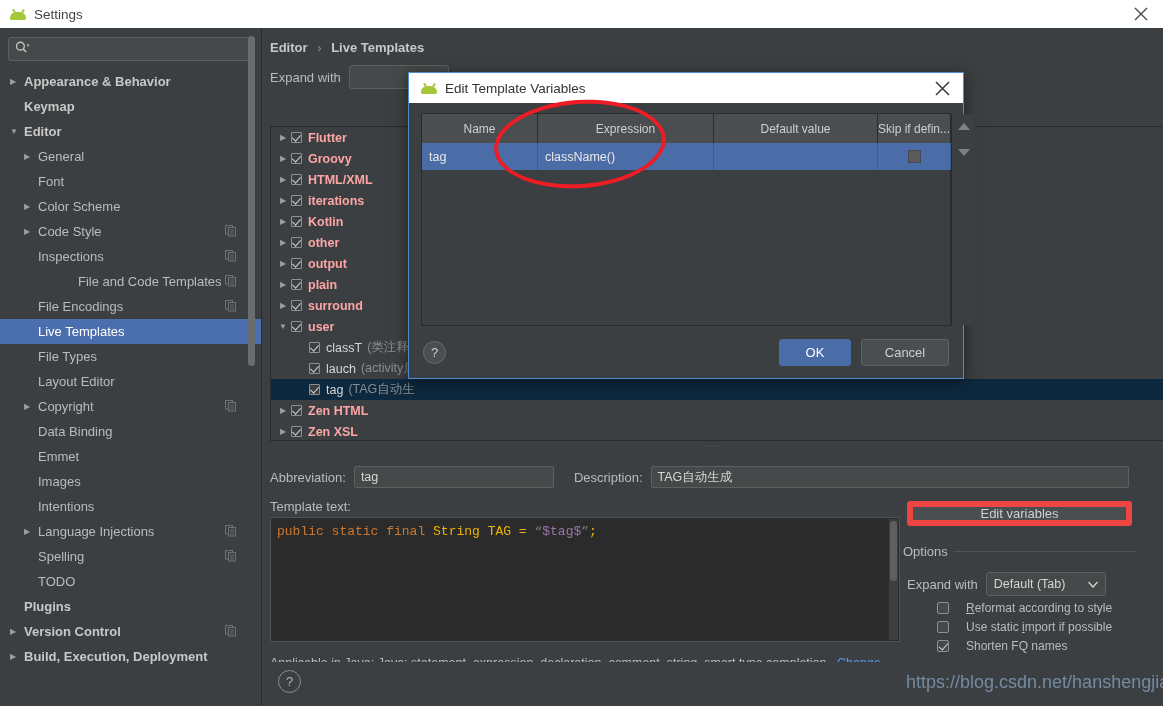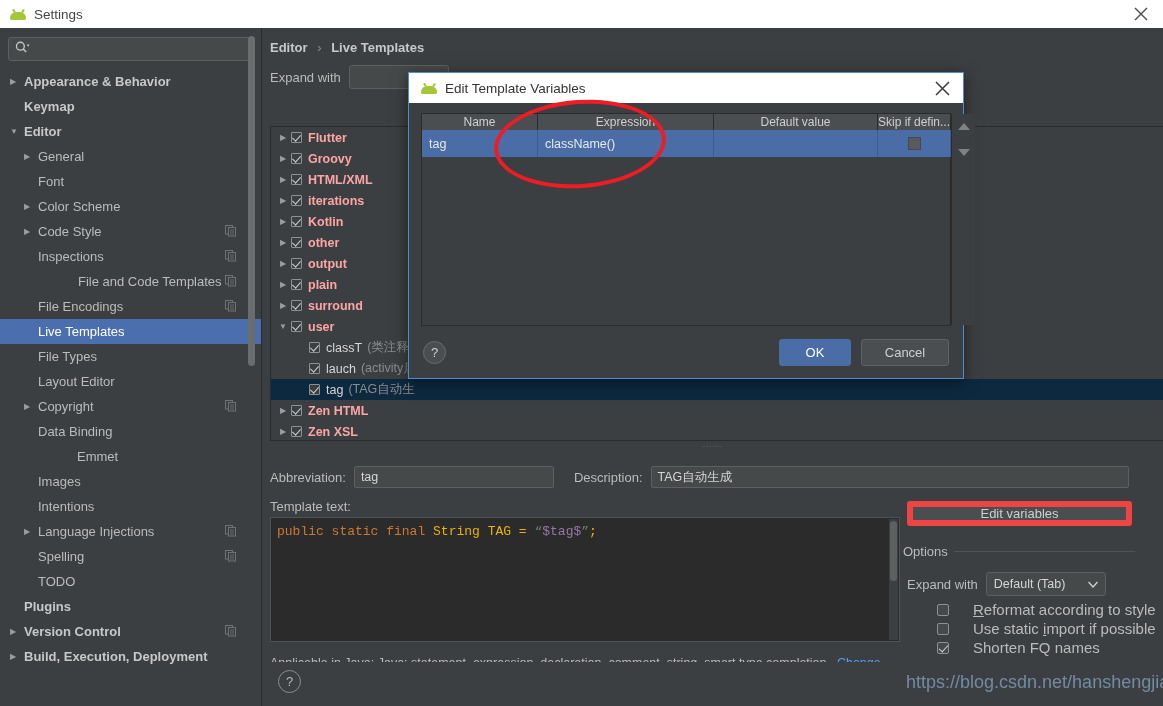--- a/index.html
+++ b/index.html
@@ -168,22 +168,22 @@
   #options-head .rule { flex:1; height:1px; background:#4f5355; }
   #expandwith-row {
     position:absolute; left:645px; top:544px; display:flex; align-items:center; gap:8px;
   }
   #expandwith-combo {
     width:120px; height:24px; background:#45494a; border:1px solid #5e6060;
     border-radius:3px; display:flex; align-items:center; justify-content:space-between;
     padding:0 7px; color:#d6d6d6; font-size:12.5px; cursor:pointer;
   }
   .opt-cb-row {
-    position:absolute; left:675px; display:flex; align-items:center; gap:24px;
-    font-size:15px; color:#bbb; cursor:pointer;
+    position:absolute; left:675px; display:flex; align-items:center; gap:17px;
+    font-size:12px; color:#bbb; cursor:pointer;
   }
   .ocb {
     width:12px; height:12px; border:1px solid #8d9192; background:#45494a;
     position:relative; border-radius:2px; flex:0 0 12px;
   }
   .ocb.checked::after {
     content:""; position:absolute; left:3px; top:0px; width:4px; height:8px;
     border:solid #cfcfcf; border-width:0 1.7px 1.7px 0; transform:rotate(42deg);
   }
   .u { text-decoration:underline; }
@@ -213,21 +213,21 @@
     padding:0 0 0 12px; position:relative; flex:0 0 30px;
   }
   #dlg-title .t { color:#333; font-size:13.5px; margin-left:8px; }
   #dlg-close {
     position:absolute; right:8px; top:4px; width:26px; height:22px;
     display:flex; align-items:center; justify-content:center; cursor:pointer;
   }
   #dlg-body { flex:1; padding:10px 12px 0 12px; display:flex; flex-direction:column; }
   #vt-wrap { flex:1; display:flex; border:1px solid #2b2b2b; background:#3c3f41; }
   #vt-table { flex:1; display:flex; flex-direction:column; }
-  #vt-head { display:flex; height:16px; background:#4a4e50; }
+  #vt-head { display:flex; height:29px; background:#4a4e50; }
   #vt-head .th {
     color:#cfcfcf; font-size:12px; display:flex; align-items:center; justify-content:center;
     border-right:1px solid #2b2b2b; overflow:hidden; white-space:nowrap;
   }
   #vt-rows { flex:1; }
   .vt-row { display:flex; height:27px; background:#4a6da7; }
   .vt-row .td {
     color:#e8e8e8; font-size:12.5px; display:flex; align-items:center;
     padding:0 7px; border-right:1px solid #3a5c93; overflow:hidden; white-space:nowrap;
   }
@@ -380,21 +380,21 @@
           <span class="copy-ic"><svg width="12" height="12" viewBox="0 0 12 12">
               <rect x="0.5" y="0.5" width="7" height="8.5" stroke="#9a9d9e" fill="none" stroke-width="1"></rect>
               <rect x="3.5" y="2.5" width="7" height="8.5" stroke="#9a9d9e" fill="#3c3f41" stroke-width="1"></rect>
               <path d="M5 5 H9 M5 7 H9 M5 9 H9" stroke="#9a9d9e" stroke-width="0.8"></path>
             </svg></span>
         </div>
         <div class="srow" style="padding-left: 24px;">
           <span class="arrow none">▶</span>
           <span class="slabel">Data Binding</span>
         </div>
-        <div class="srow" style="padding-left: 24px; margin-left: 39px;">
+        <div class="srow" style="padding-left: 24px;">
           <span class="arrow none">▶</span>
           <span class="slabel">Emmet</span>
         </div>
         <div class="srow" style="padding-left: 24px;">
           <span class="arrow none">▶</span>
           <span class="slabel">Images</span>
         </div>
         <div class="srow" style="padding-left: 24px;">
           <span class="arrow none">▶</span>
           <span class="slabel">Intentions</span>

